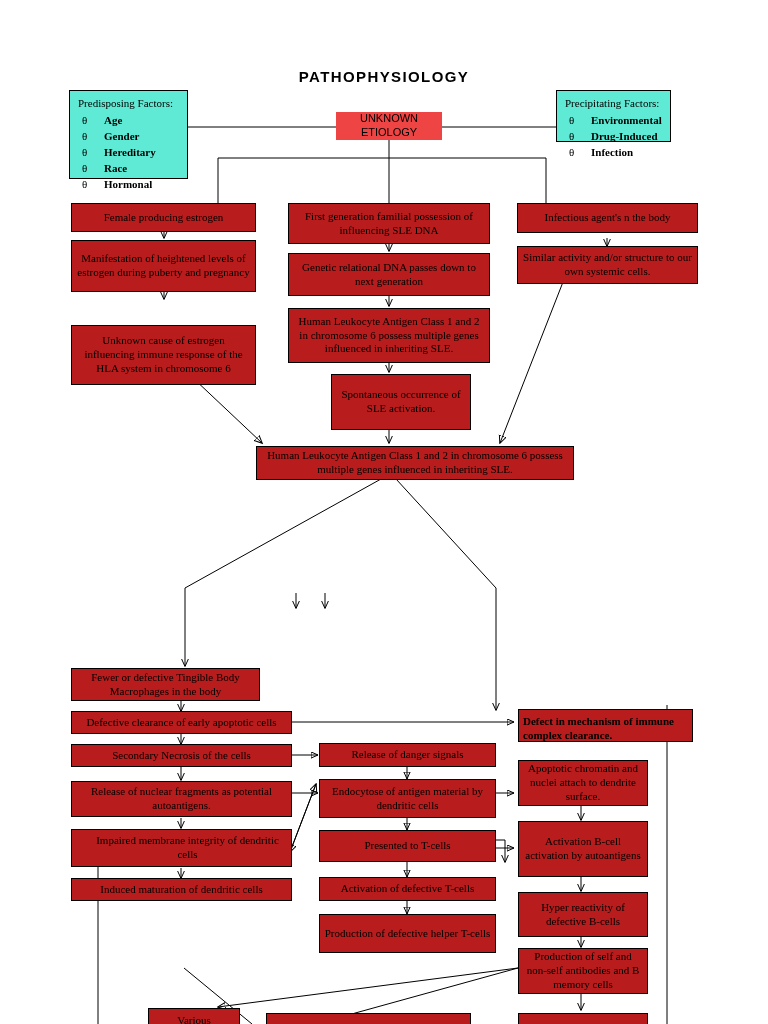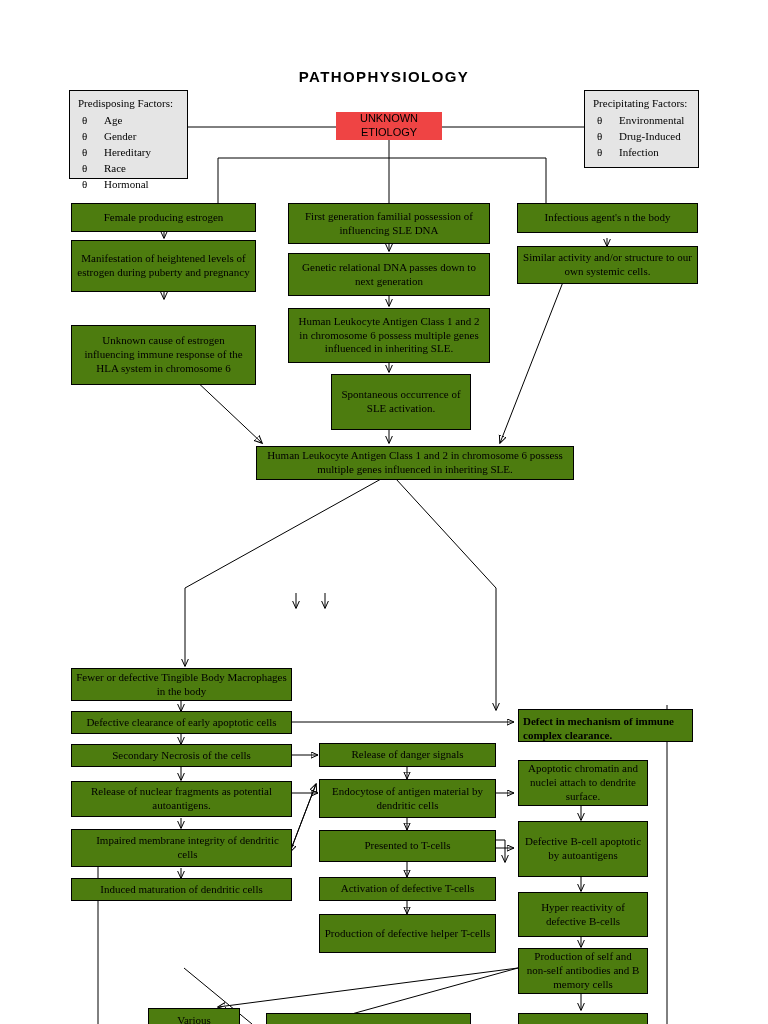--- a/index.html
+++ b/index.html
@@ -16,61 +16,61 @@
     position: relative;
     width: 768px;
     height: 1024px;
     background: #ffffff;
     overflow: hidden;
   }
   .box {
     position: absolute;
     box-sizing: border-box;
     border: 1px solid #000000;
-    background: #4d7c0f;
+    background: #b91c1c;
     display: flex;
     align-items: center;
     justify-content: center;
     text-align: center;
     font-family: "Liberation Serif", "DejaVu Serif", serif;
     font-size: 11px;
     line-height: 1.25;
     padding: 2px 4px;
     z-index: 5;
   }
   .box span { display: block; width: 100%; }
   .box.align-top {
     align-items: flex-start;
     padding-top: 5px;
   }
   .list-box {
     position: absolute;
     box-sizing: border-box;
     border: 1px solid #000000;
-    background: #e5e5e5;
+    background: #5eead4;
     font-family: "Liberation Serif", "DejaVu Serif", serif;
     font-size: 11px;
     line-height: 1.45;
     padding: 5px 6px 5px 8px;
     z-index: 6;
     text-align: left;
   }
   .list-box .lb-title { display:block; margin-bottom: 1px; }
   .list-box ul {
     margin: 0;
     padding: 0 0 0 18px;
     list-style: none;
   }
   .list-box li { position: relative; white-space: nowrap; }
   .list-box li .theta {
     position: absolute;
     left: -14px;
     top: 0;
   }
-  .list-box li .li-txt { padding-left: 8px; }
+  .list-box li .li-txt { padding-left: 8px; font-weight: bold; }
 
   #title {
     position: absolute;
     left: 0;
     top: 68px;
     width: 768px;
     text-align: center;
     font-family: "Liberation Sans", "DejaVu Sans", sans-serif;
     font-size: 15px;
     font-weight: bold;
@@ -206,21 +206,21 @@
     <span class="lb-title">Predisposing Factors:</span>
     <ul>
       <li><span class="theta">θ</span><span class="li-txt">Age</span></li>
       <li><span class="theta">θ</span><span class="li-txt">Gender</span></li>
       <li><span class="theta">θ</span><span class="li-txt">Hereditary</span></li>
       <li><span class="theta">θ</span><span class="li-txt">Race</span></li>
       <li><span class="theta">θ</span><span class="li-txt">Hormonal</span></li>
     </ul>
   </div>
 
-  <div class="list-box" style="left:584px; top:90px; width:115px; height:78px;">
+  <div class="list-box" style="left:556px; top:90px; width:115px; height:52px;">
     <span class="lb-title">Precipitating Factors:</span>
     <ul>
       <li><span class="theta">θ</span><span class="li-txt">Environmental</span></li>
       <li><span class="theta">θ</span><span class="li-txt">Drug-Induced</span></li>
       <li><span class="theta">θ</span><span class="li-txt">Infection</span></li>
     </ul>
   </div>
 
   <div class="box" style="left:71px; top:203px; width:185px; height:29px;">
     <span>Female producing estrogen</span>
@@ -249,21 +249,21 @@
     <span>Infectious agent's n the body</span>
   </div>
   <div class="box" style="left:517px; top:246px; width:181px; height:38px;">
     <span>Similar activity and/or structure to our own systemic cells.</span>
   </div>
 
   <div class="box" style="left:256px; top:446px; width:318px; height:34px;">
     <span>Human Leukocyte Antigen Class 1 and 2 in chromosome 6 possess multiple genes influenced in inheriting SLE.</span>
   </div>
 
-  <div class="box" style="left:71px; top:668px; width:221px; height:33px;">
+  <div class="box" style="left:71px; top:668px; width:189px; height:33px;">
     <span>Fewer or defective Tingible Body Macrophages in the body</span>
   </div>
   <div class="box" style="left:71px; top:711px; width:221px; height:23px;">
     <span>Defective clearance of early apoptotic cells</span>
   </div>
   <div class="box" style="left:71px; top:744px; width:221px; height:23px;">
     <span>Secondary Necrosis of the cells</span>
   </div>
   <div class="box" style="left:71px; top:781px; width:221px; height:36px;">
     <span>Release of nuclear fragments as potential autoantigens.</span>
@@ -291,21 +291,21 @@
     <span>Production of defective helper T-cells</span>
   </div>
 
   <div class="box align-top" style="left:518px; top:709px; width:175px; height:33px; text-align:left; justify-content:flex-start;">
     <span style="text-align:left;font-weight:bold;">Defect in mechanism of immune complex clearance.</span>
   </div>
   <div class="box" style="left:518px; top:760px; width:130px; height:46px;">
     <span>Apoptotic chromatin and nuclei attach to dendrite surface.</span>
   </div>
   <div class="box" style="left:518px; top:821px; width:130px; height:56px;">
-    <span>Defective B-cell apoptotic by autoantigens</span>
+    <span>Activation B-cell activation by autoantigens</span>
   </div>
   <div class="box" style="left:518px; top:892px; width:130px; height:45px;">
     <span>Hyper reactivity of defective B-cells</span>
   </div>
   <div class="box" style="left:518px; top:948px; width:130px; height:46px;">
     <span>Production of self and non-self antibodies and B memory cells</span>
   </div>
 
   <div class="box align-top" style="left:148px; top:1008px; width:92px; height:30px;">
     <span>Various</span>

